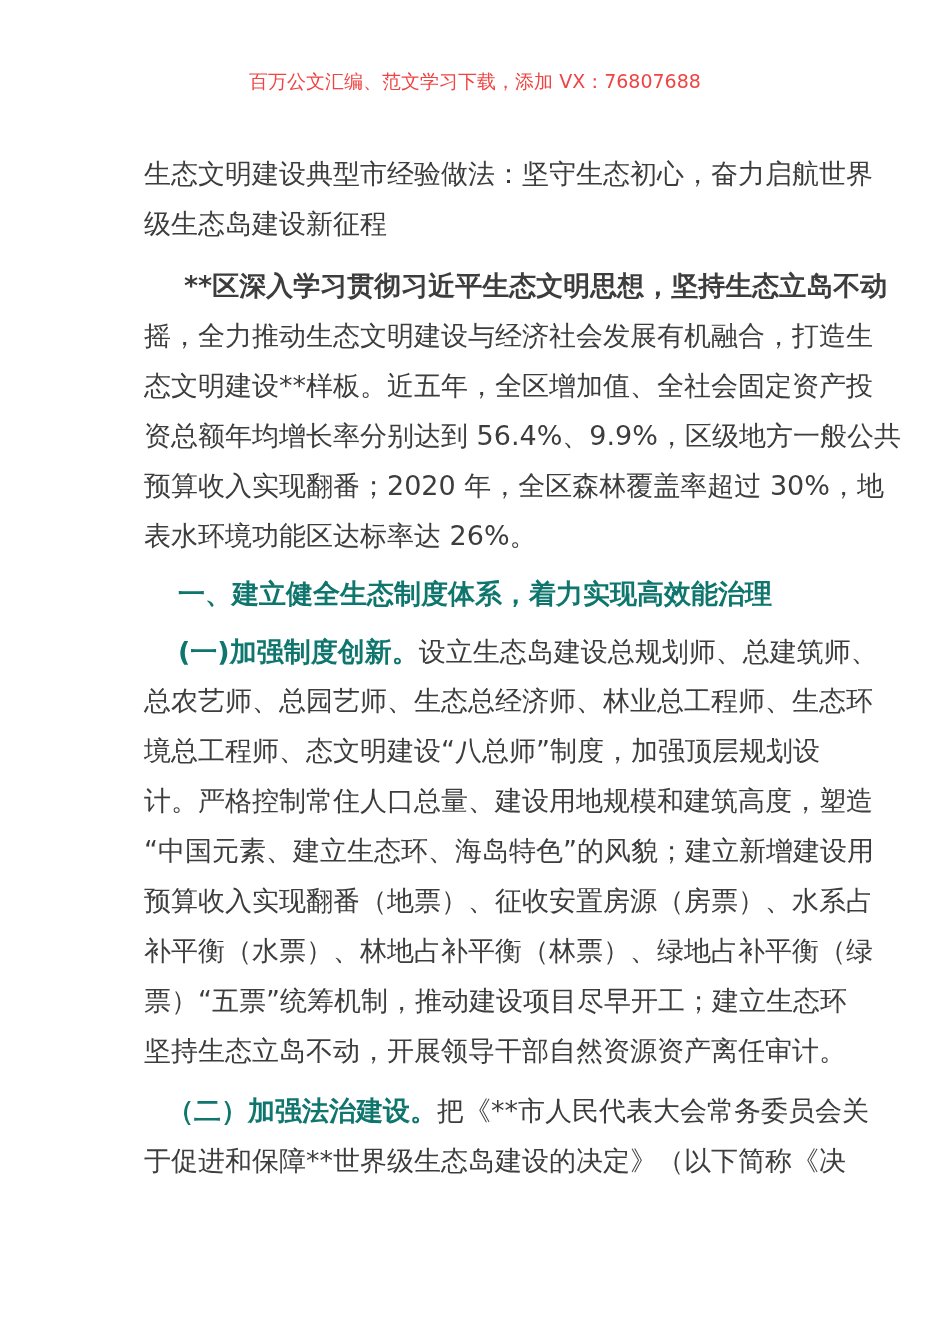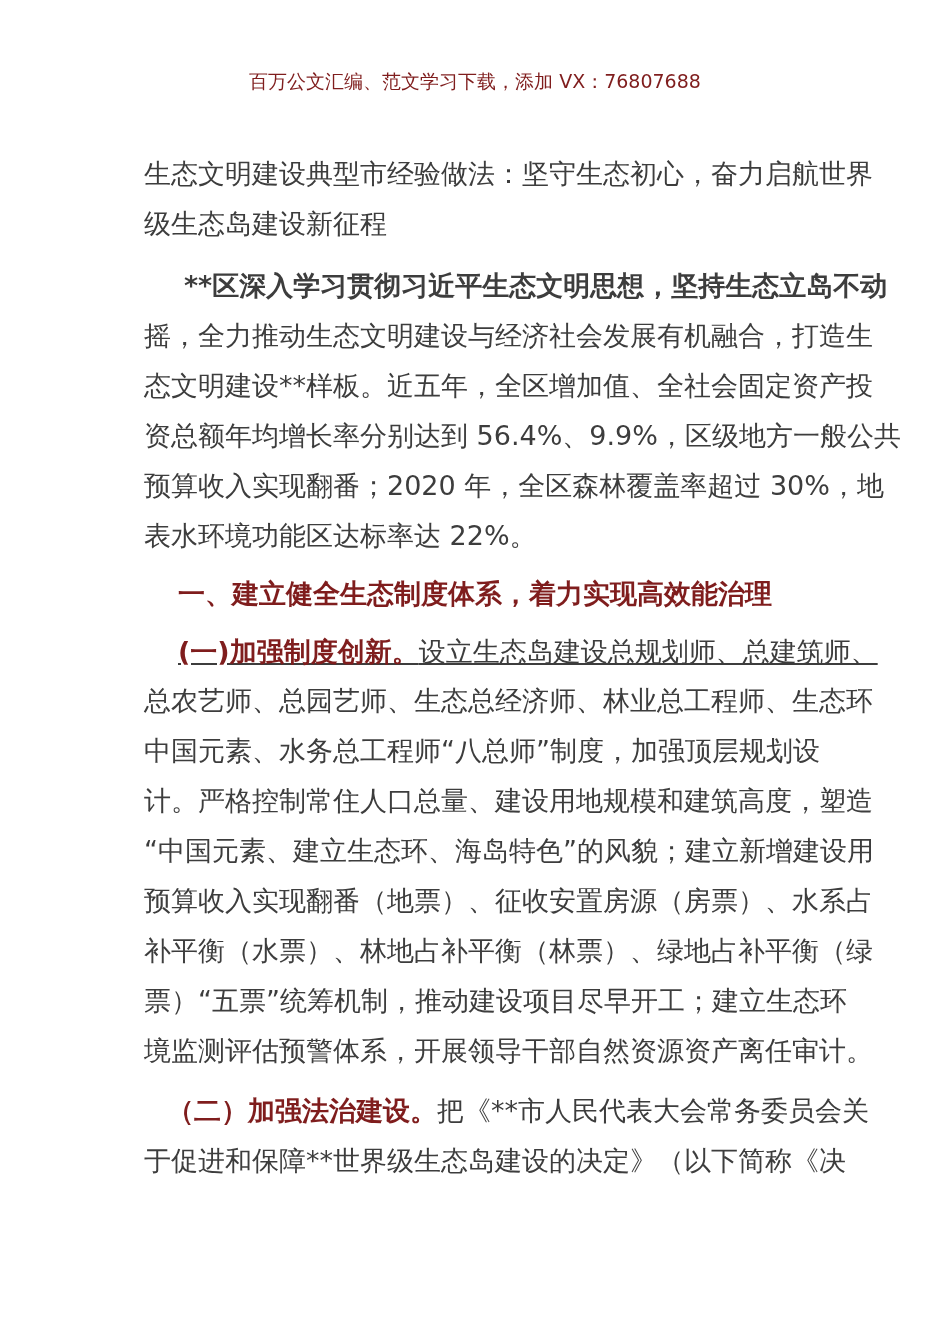--- a/index.html
+++ b/index.html
@@ -1,58 +1,58 @@
 <!DOCTYPE html>
 <html><head>
 <meta charset="utf-8">
 <style>
   html, body { margin: 0; padding: 0; background: #ffffff; }
   body { width: 950px; height: 1344px; position: relative; overflow: hidden;
          font-family: "DejaVu Sans", "Liberation Sans", sans-serif; color: #3a3a3a; }
   .page { position: absolute; left: 0; top: 0; width: 950px; height: 1344px; }
   .header { position: absolute; top: 66px; left: 0; width: 950px; text-align: center;
-            color: #7f1d1d; font-size: 19px; line-height: 30px; letter-spacing: 0px; }
+            color: #ef4444; font-size: 19px; line-height: 30px; letter-spacing: 0px; }
   .body { position: absolute; left: 144px; top: 0; width: 664px; }
   .line { position: absolute; left: 0; white-space: nowrap; font-size: 27px; line-height: 30px;
           color: #3d3d3d; }
   .justify { width: 664px; text-align: justify; text-align-last: justify; }
-  .b { font-weight: bold; color: #7f1d1d; }
+  .b { font-weight: bold; color: #0f766e; }
 </style>
 </head>
 <body>
 
 <div class="page">
 
   <div class="header">百万公文汇编、范文学习下载，添加 VX：76807688</div>
 
   <div class="body">
 
     <div class="line justify" style="top:159px">生态文明建设典型市经验做法：坚守生态初心，奋力启航世界</div>
     <div class="line" style="top:209px">级生态岛建设新征程</div>
 
     <div class="line" style="top:271px; left:40px; width:624px; text-align:justify; text-align-last:justify;font-weight:bold;">**区深入学习贯彻习近平生态文明思想，坚持生态立岛不动</div>
     <div class="line justify" style="top:321px">摇，全力推动生态文明建设与经济社会发展有机融合，打造生</div>
     <div class="line justify" style="top:371px">态文明建设**样板。近五年，全区增加值、全社会固定资产投</div>
     <div class="line justify" style="top:421px">资总额年均增长率分别达到 56.4%、9.9%，区级地方一般公共</div>
     <div class="line justify" style="top:471px">预算收入实现翻番；2020 年，全区森林覆盖率超过 30%，地</div>
-    <div class="line" style="top:521px">表水环境功能区达标率达 22%。</div>
+    <div class="line" style="top:521px">表水环境功能区达标率达 26%。</div>
 
     <div class="line b" style="top:579px; left:34px;">一、建立健全生态制度体系，着力实现高效能治理</div>
 
-    <div class="line" style="top:637px; left:34px;text-decoration:underline;">
+    <div class="line" style="top:637px; left:34px;">
       <span class="b">(一)加强制度创新。</span><span>设立生态岛建设总规划师、总建筑师、</span>
     </div>
     <div class="line justify" style="top:686px">总农艺师、总园艺师、生态总经济师、林业总工程师、生态环</div>
-    <div class="line justify" style="top:736px">中国元素、水务总工程师“八总师”制度，加强顶层规划设</div>
+    <div class="line justify" style="top:736px">境总工程师、态文明建设“八总师”制度，加强顶层规划设</div>
     <div class="line justify" style="top:786px">计。严格控制常住人口总量、建设用地规模和建筑高度，塑造</div>
     <div class="line justify" style="top:836px">“中国元素、建立生态环、海岛特色”的风貌；建立新增建设用</div>
     <div class="line justify" style="top:886px">预算收入实现翻番（地票）、征收安置房源（房票）、水系占</div>
     <div class="line justify" style="top:936px">补平衡（水票）、林地占补平衡（林票）、绿地占补平衡（绿</div>
     <div class="line justify" style="top:986px">票）“五票”统筹机制，推动建设项目尽早开工；建立生态环</div>
-    <div class="line" style="top:1036px">境监测评估预警体系，开展领导干部自然资源资产离任审计。</div>
+    <div class="line" style="top:1036px">坚持生态立岛不动，开展领导干部自然资源资产离任审计。</div>
 
     <div class="line" style="top:1096px; left:23px;">
       <span class="b">（二）加强法治建设。</span><span>把《**市人民代表大会常务委员会关</span>
     </div>
     <div class="line justify" style="top:1146px">于促进和保障**世界级生态岛建设的决定》（以下简称《决</div>
 
   </div>
 </div>
 
 </body></html>

